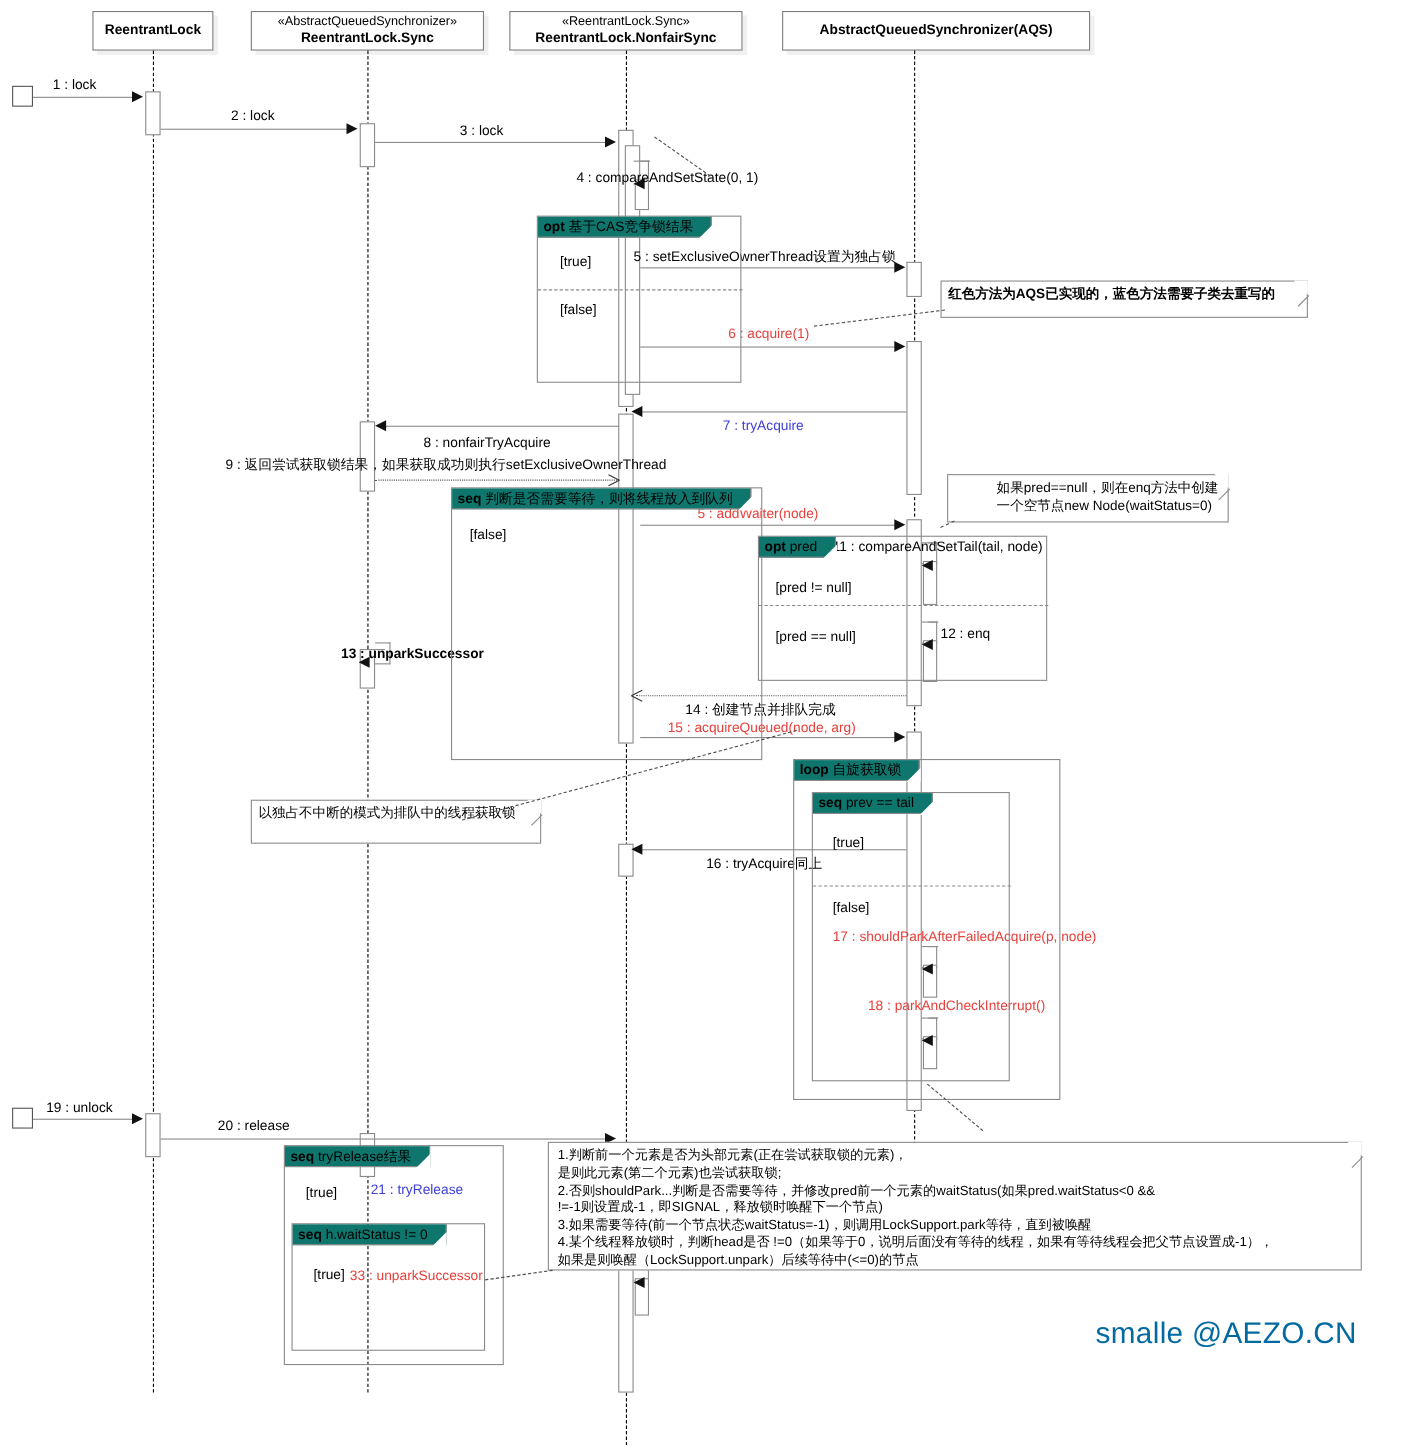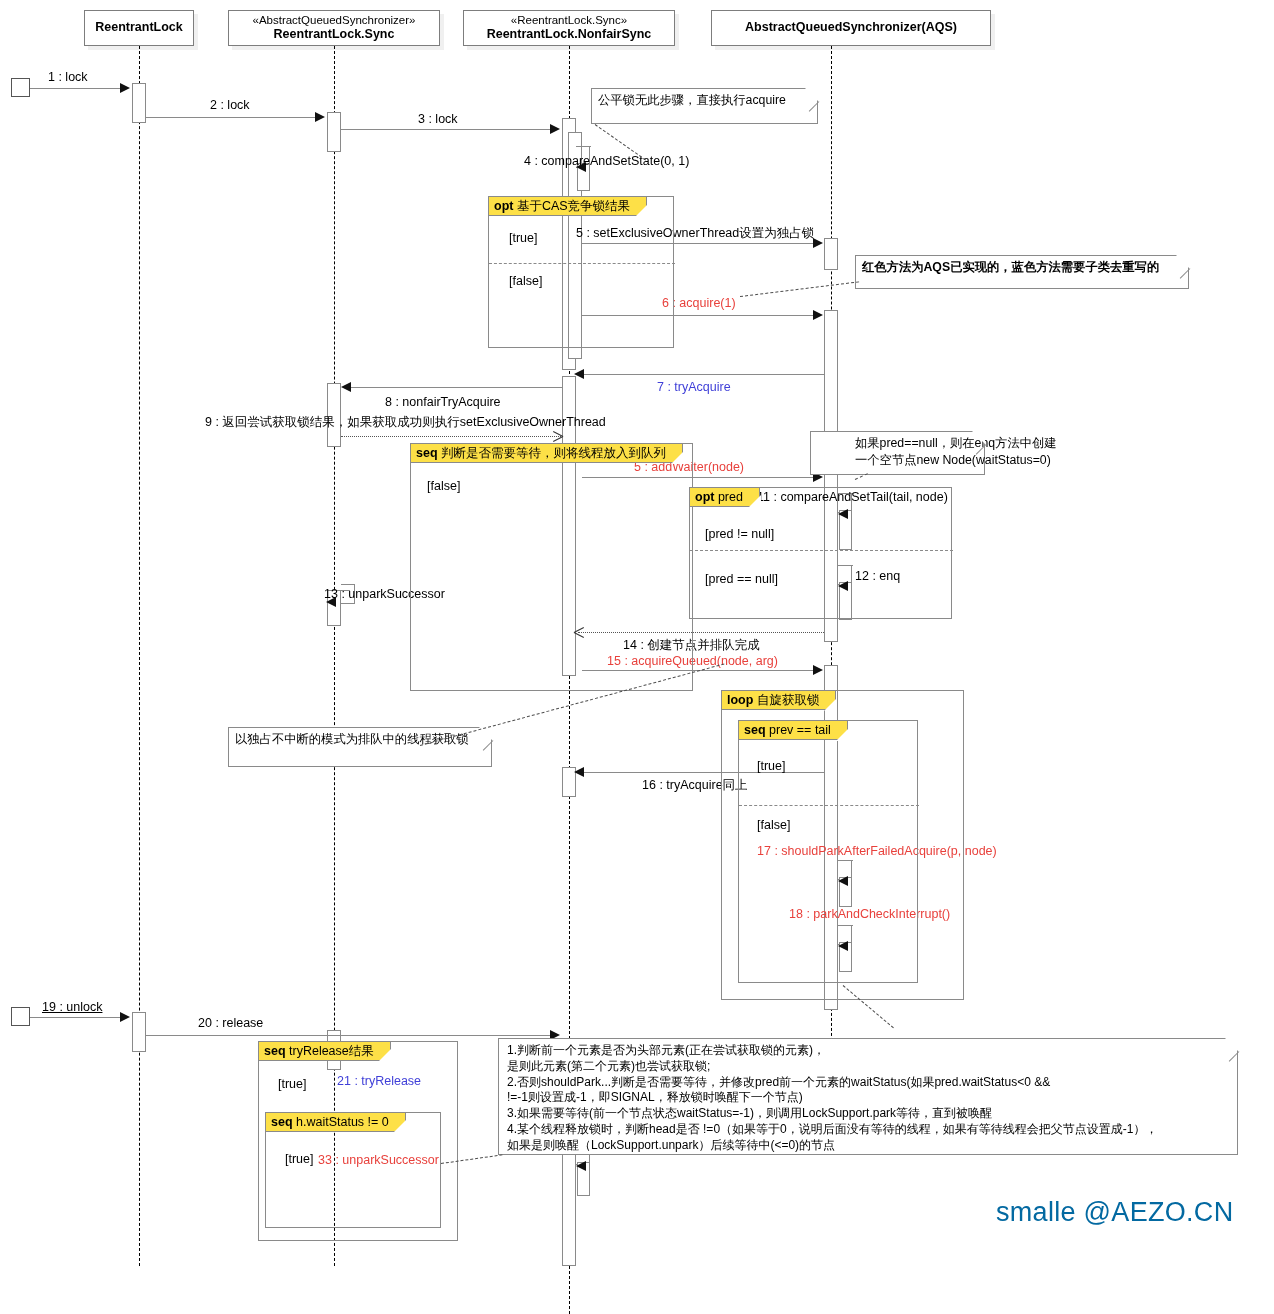--- a/index.html
+++ b/index.html
@@ -117,21 +117,21 @@
   .fragment {
     position: absolute;
     border: 1.7px solid #8a8a8a;
     background: transparent;
   }
   .fragment > .fraglabel {
     position: absolute;
     left: 0; top: 0;
     border-right: 1.7px solid #8a8a8a;
     border-bottom: 1.7px solid #8a8a8a;
-    background: #fde047;
+    background: #0f766e;
     font-size: 12.5px;
     padding: 2px 16px 2px 5px;
     white-space: nowrap;
     line-height: 1.15;
   }
   .fragment > .fraglabel .op { font-weight: bold; }
   .fragment > .fraglabel:after {
     content: "";
     position: absolute;
     right: -1.7px; bottom: -1.7px;
@@ -303,21 +303,21 @@
   <div class="arrowL" style="left:838px; top:509px;"></div>
   <div class="msglabel" style="left:757px; top:491px;">11 : compareAndSetTail(tail, node)</div>
 
   <div class="msgline" style="left:844px; top:565px; width:9px;"></div>
   <div class="arrowL" style="left:838px; top:581px;"></div>
   <div class="msglabel" style="left:855px; top:570px;">12 : enq</div>
 
   <div class="msgline" style="left:341px; top:590px; width:9px;"></div>
   <div class="selfmsg" style="left:341px; top:584px; width:14px; height:20px;"></div>
   <div class="arrowL" style="left:326px; top:597px;"></div>
-  <div class="msglabel" style="left:324px; top:588px;">13 : unparkSuccessor</div>
+  <div class="msglabel" style="left:310px; top:588px;font-weight:bold;">13 : unparkSuccessor</div>
 
   <div class="msgline dashed" style="left:578px; top:632px; width:246px;"></div>
   <div class="arrowOpenL" style="left:574px; top:627px;"></div>
   <div class="msglabel" style="left:623px; top:639px;">14 : 创建节点并排队完成</div>
 
   <div class="msgline" style="left:582px; top:670px; width:233px;"></div>
   <div class="arrowR" style="left:813px; top:664.5px;"></div>
   <div class="msglabel red" style="left:607px; top:655px;">15 : acquireQueued(node, arg)</div>
 
   <div class="msgline" style="left:578px; top:772px; width:246px;"></div>
@@ -327,21 +327,21 @@
   <div class="msgline" style="left:844px; top:860px; width:9px;"></div>
   <div class="arrowL" style="left:838px; top:876px;"></div>
   <div class="msglabel red" style="left:757px; top:845px;">17 : shouldParkAfterFailedAcquire(p, node)</div>
 
   <div class="msgline" style="left:844px; top:925px; width:9px;"></div>
   <div class="arrowL" style="left:838px; top:941px;"></div>
   <div class="msglabel red" style="left:789px; top:908px;">18 : parkAndCheckInterrupt()</div>
 
   <div class="msgline" style="left:30px; top:1017px; width:92px;"></div>
   <div class="arrowR" style="left:120px; top:1011.5px;"></div>
-  <div class="msglabel" style="left:42px; top:1001px;text-decoration:underline;">19 : unlock</div>
+  <div class="msglabel" style="left:42px; top:1001px;">19 : unlock</div>
 
   <div class="msgline" style="left:146px; top:1035px; width:406px;"></div>
   <div class="arrowR" style="left:550px; top:1029.5px;"></div>
   <div class="msglabel" style="left:198px; top:1017px;">20 : release</div>
 
   <div class="msgline" style="left:582px; top:1080px; width:9px;"></div>
   <div class="arrowL" style="left:576px; top:1096px;"></div>
   <div class="msglabel blue" style="left:337px; top:1075px;">21 : tryRelease</div>
 
   <div class="msgline" style="left:582px; top:1145px; width:9px;"></div>
@@ -402,27 +402,26 @@
   <div class="guard" style="left:278px; top:1077px;">[true]</div>
 
   <div class="fragment" style="left:265px; top:1112px; width:176px; height:116px;">
     <div class="fraglabel">
       <span class="op">seq</span>
       <span>h.waitStatus != 0</span>
     </div>
   </div>
   <div class="guard" style="left:285px; top:1152px;">[true]</div>
 
-  <div class="note" style="left:591px; top:88px; width:227px; height:36px;">公平锁无此步骤，直接执行acquire</div>
   <div class="noteLink" style="left:595px; top:124px; width:62px; transform: rotate(35deg);"></div>
 
   <div class="note" style="left:855px; top:255px; width:334px; height:34px;font-weight:bold;">红色方法为AQS已实现的，蓝色方法需要子类去重写的</div>
   <div class="noteLink" style="left:740px; top:296px; width:120px; transform: rotate(-7deg);"></div>
 
-  <div class="note" style="left:810px; top:431px; width:175px; height:44px;padding-left:44px;">如果pred==null，则在enq方法中创建
+  <div class="note" style="left:861px; top:431px; width:256px; height:44px;padding-left:44px;">如果pred==null，则在enq方法中创建
 一个空节点new Node(waitStatus=0)</div>
   <div class="noteLink" style="left:855px; top:479px; width:14px; transform: rotate(-25deg);"></div>
 
   <div class="note" style="left:228px; top:727px; width:264px; height:40px;">以独占不中断的模式为排队中的线程获取锁</div>
   <div class="noteLink" style="left:420px; top:745px; width:315px; transform: rotate(-15deg);"></div>
 
   <div class="note" style="left:498px; top:1038px; width:740px; height:117px; line-height:1.32; font-size:12px; padding:4px 8px;">1.判断前一个元素是否为头部元素(正在尝试获取锁的元素)，
 是则此元素(第二个元素)也尝试获取锁;
 2.否则shouldPark...判断是否需要等待，并修改pred前一个元素的waitStatus(如果pred.waitStatus&lt;0 &amp;&amp;
 !=-1则设置成-1，即SIGNAL，释放锁时唤醒下一个节点)

